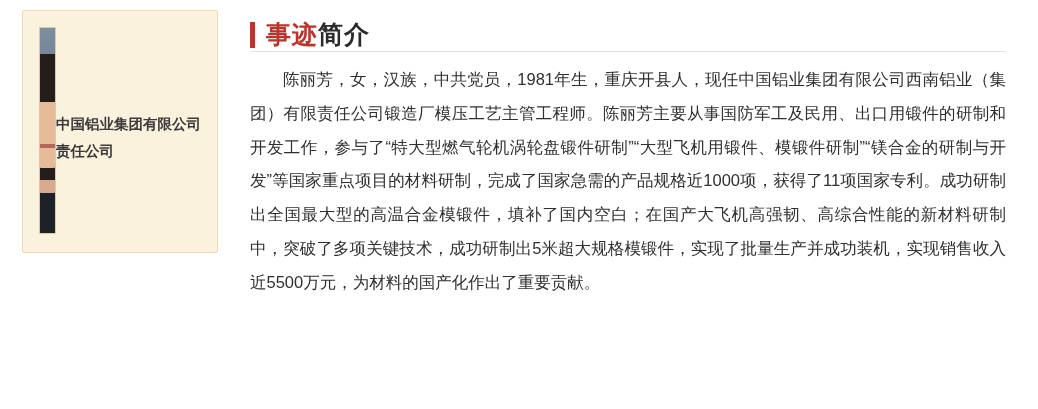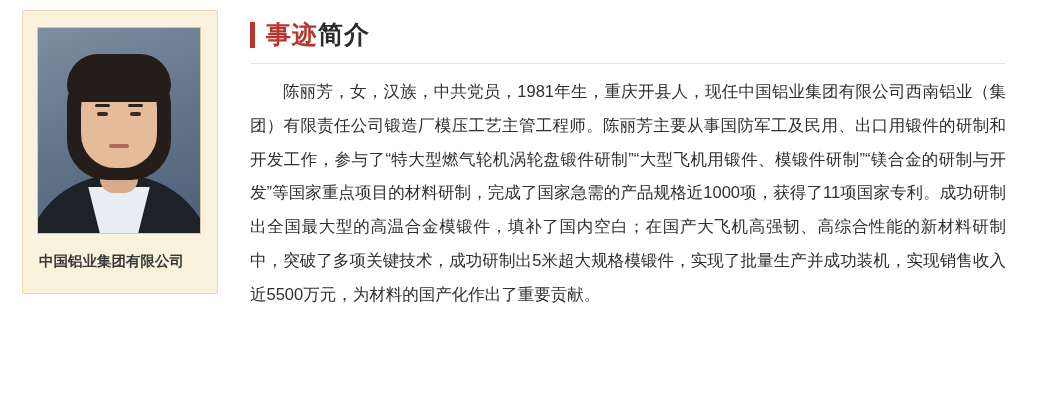--- a/index.html
+++ b/index.html
@@ -31,22 +31,22 @@
     box-sizing: border-box;
   }
   .profile-card {
     width: 196px;
     background: #fbf2dd;
     border: 1px solid #ecdcb4;
     border-radius: 2px;
     padding: 16px 16px 18px 16px;
     box-sizing: border-box;
     display: flex;
-    flex-direction: column;
-    align-items: flex-end;
+    flex-direction: row;
+    align-items: center;
   }
   .portrait {
     width: 162px;
     height: 205px;
     border: 1px solid #d9cba8;
     background: #6f7e92;
     position: relative;
     overflow: hidden;
   }
   
@@ -167,21 +167,21 @@
   .content-col {
     flex: 1 1 auto;
     padding: 10px 32px 0 10px;
     box-sizing: border-box;
   }
   .section-title {
     position: relative;
     font-size: 25px;
     font-weight: bold;
     letter-spacing: 1px;
-    padding: 0 0 12px 16px;
+    padding: 0 0 0 16px;
     margin: 8px 0 0 0;
     border-bottom: 1px solid #e3e3e3;
   }
   .section-title .bar {
     position: absolute;
     left: 0;
     top: 4px;
     width: 5px;
     height: 26px;
     background: #b8352b;
@@ -215,20 +215,21 @@
         <div class="face"></div>
         <div class="hair-front"></div>
         <div class="brow l"></div>
         <div class="brow r"></div>
         <div class="eye l"></div>
         <div class="eye r"></div>
         <div class="mouth"></div>
       </div>
       <div class="card-text">
         <span class="line">中国铝业集团有限公司</span>
+        <span class="line">责任公司</span>
       </div>
     </div>
   </div>
 
   <div class="content-col">
     <h2 class="section-title">
       <span class="bar"></span>
       <span class="t1">事迹</span><span class="t2">简介</span>
     </h2>
     <p class="body-text">陈丽芳，女，汉族，中共党员，1981年生，重庆开县人，现任中国铝业集团有限公司西南铝业（集团）有限责任公司锻造厂模压工艺主管工程师。陈丽芳主要从事国防军工及民用、出口用锻件的研制和开发工作，参与了“特大型燃气轮机涡轮盘锻件研制”“大型飞机用锻件、模锻件研制”“镁合金的研制与开发”等国家重点项目的材料研制，完成了国家急需的产品规格近1000项，获得了11项国家专利。成功研制出全国最大型的高温合金模锻件，填补了国内空白；在国产大飞机高强韧、高综合性能的新材料研制中，突破了多项关键技术，成功研制出5米超大规格模锻件，实现了批量生产并成功装机，实现销售收入近5500万元，为材料的国产化作出了重要贡献。</p>

